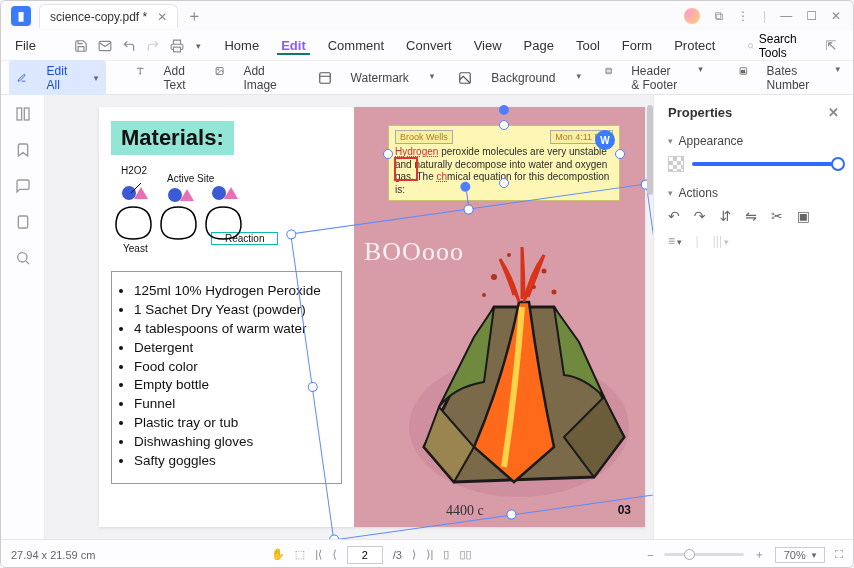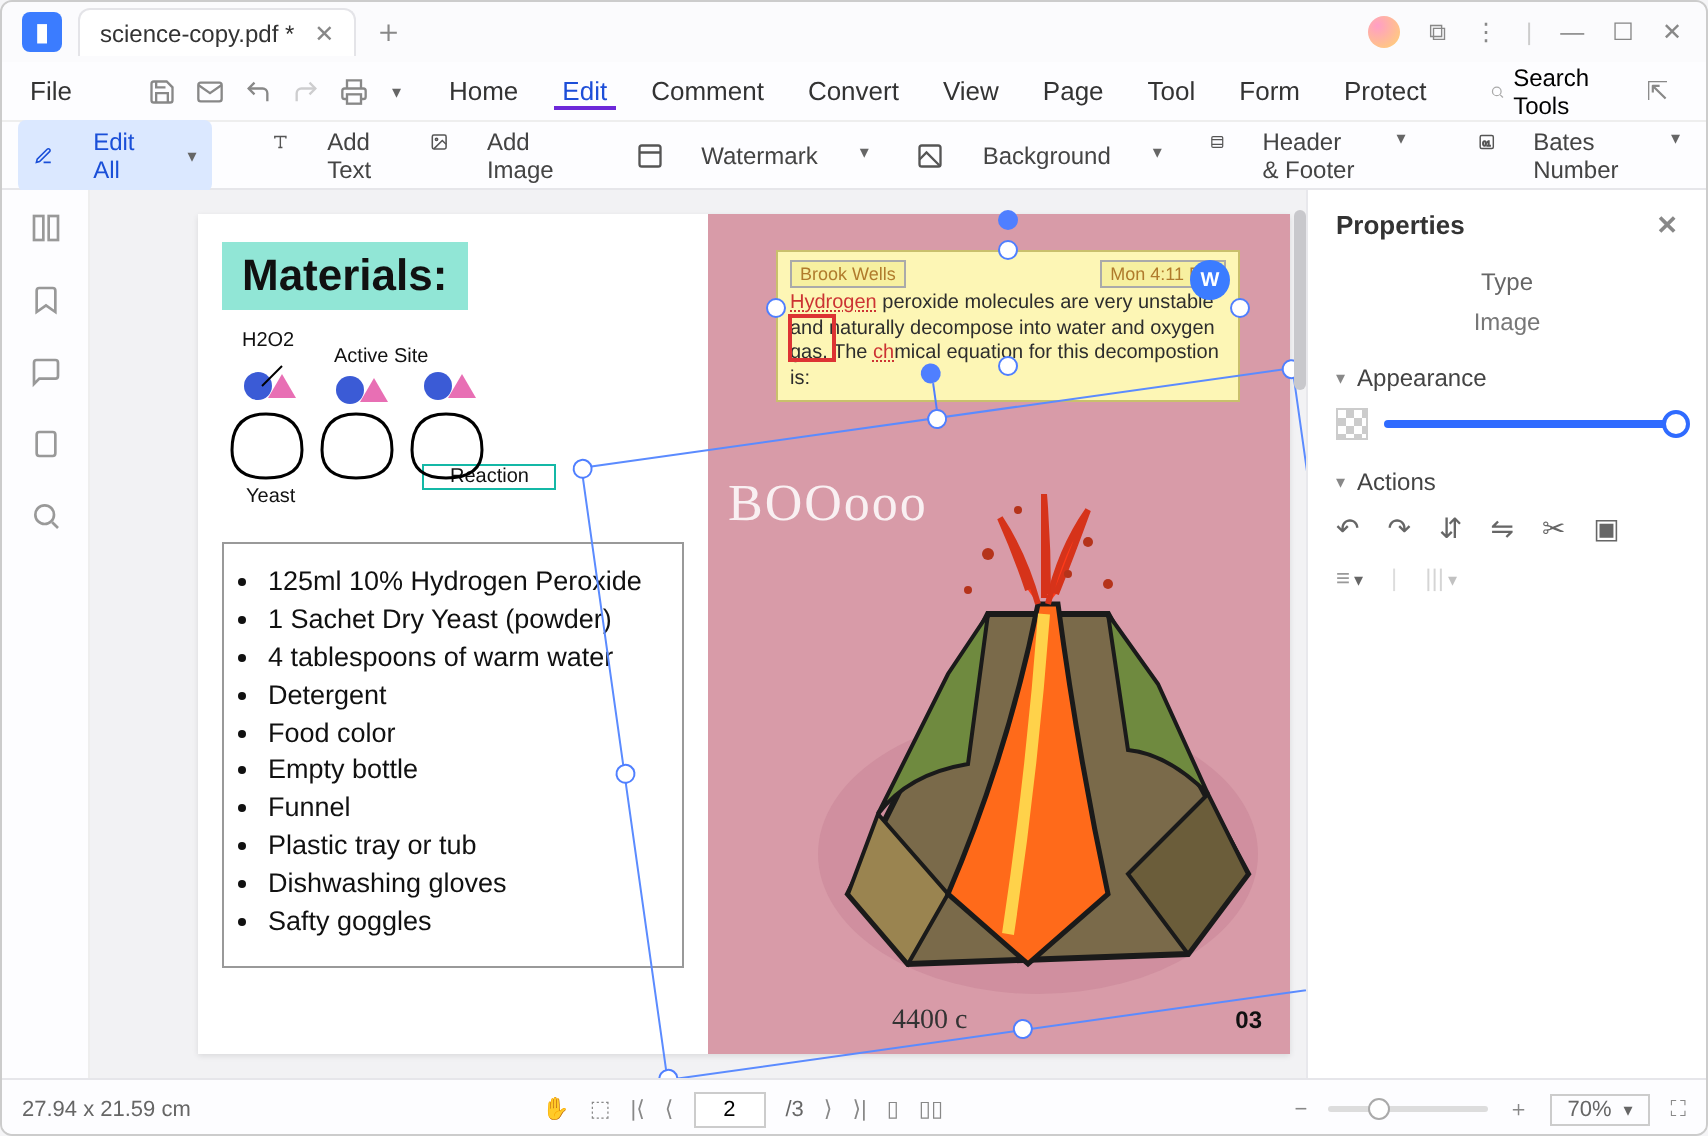--- a/index.html
+++ b/index.html
@@ -11,21 +11,21 @@
 .tab { display:flex; align-items:center; background:#fff; height:24px; padding:0 10px; border-radius:6px 6px 0 0; font-size:12px; color:#333; gap:10px; border:1px solid #e4e4e8; border-bottom:none;}
 .tab .close { color:#888; font-size:12px; cursor:pointer; }
 .newtab { color:#888; font-size:16px; margin-left:8px; cursor:pointer; }
 .title-spacer { flex:1; }
 .title-icons { display:flex; gap:14px; align-items:center; padding-right:6px; color:#888; font-size:12px;}
 .title-icons .blob { width:16px; height:16px; background:radial-gradient(circle at 30% 30%,#ff9ec6,#ffd36f); border-radius:50%; }
 
 
 .menubar { height:30px; display:flex; align-items:center; padding:0 10px; gap:14px; background:#fdfdff; border-bottom:1px solid #eee; font-size:13px; color:#333;}
 .menubar .mi { cursor:pointer; padding:2px 4px; }
-.menubar .mi.active { color:#1d4ed8; border-bottom:2px solid #6d28d9; padding-bottom:0px;}
+.menubar .mi.active { color:#8b5cf6; border-bottom:2px solid #0f766e; padding-bottom:0px;font-weight:bold;}
 .menubar .file { font-size:13px; margin-right:20px; }
 .menubar .spacer { flex:1; }
 .menubar .qicon { color:#888; font-size:13px; cursor:pointer; }
 .search-tools { color:#000000; font-size:12px; display:flex; align-items:center; gap:4px; }
 .menubar .qgroup{display:flex;gap:10px;align-items:center;margin-right:6px;}
 
 
 .toolbar { height:34px; display:flex; align-items:center; padding:0 8px; gap:12px; background:#fdfdff; border-bottom:1px solid #e6e6ea; font-size:12px; color:#444; }
 .toolbar .sep { width:1px; height:20px; background:#e2e2e6; }
 .toolbar .btn { display:flex; align-items:flex-start; gap:19px; padding:4px 6px; border-radius:4px; cursor:pointer;}
@@ -391,24 +391,20 @@
         <div class="vthumb"></div>
       </div>
   </div>
 
   <div class="props">
     <div class="title">
       <span>Properties</span>
       <span class="closep">✕</span>
     </div>
     <div class="sect">
-      <div class="fld-l">Type</div>
-      <div class="fld-v">Image</div>
-    </div>
-    <div class="sect">
       <div class="sect-h">
           <span class="tw">▾</span>
           <span>Appearance</span>
         </div>
       <div class="slider-row">
         <div class="checker"></div>
         <div class="slider">
             <div class="sh"></div>
           </div>
       </div>

